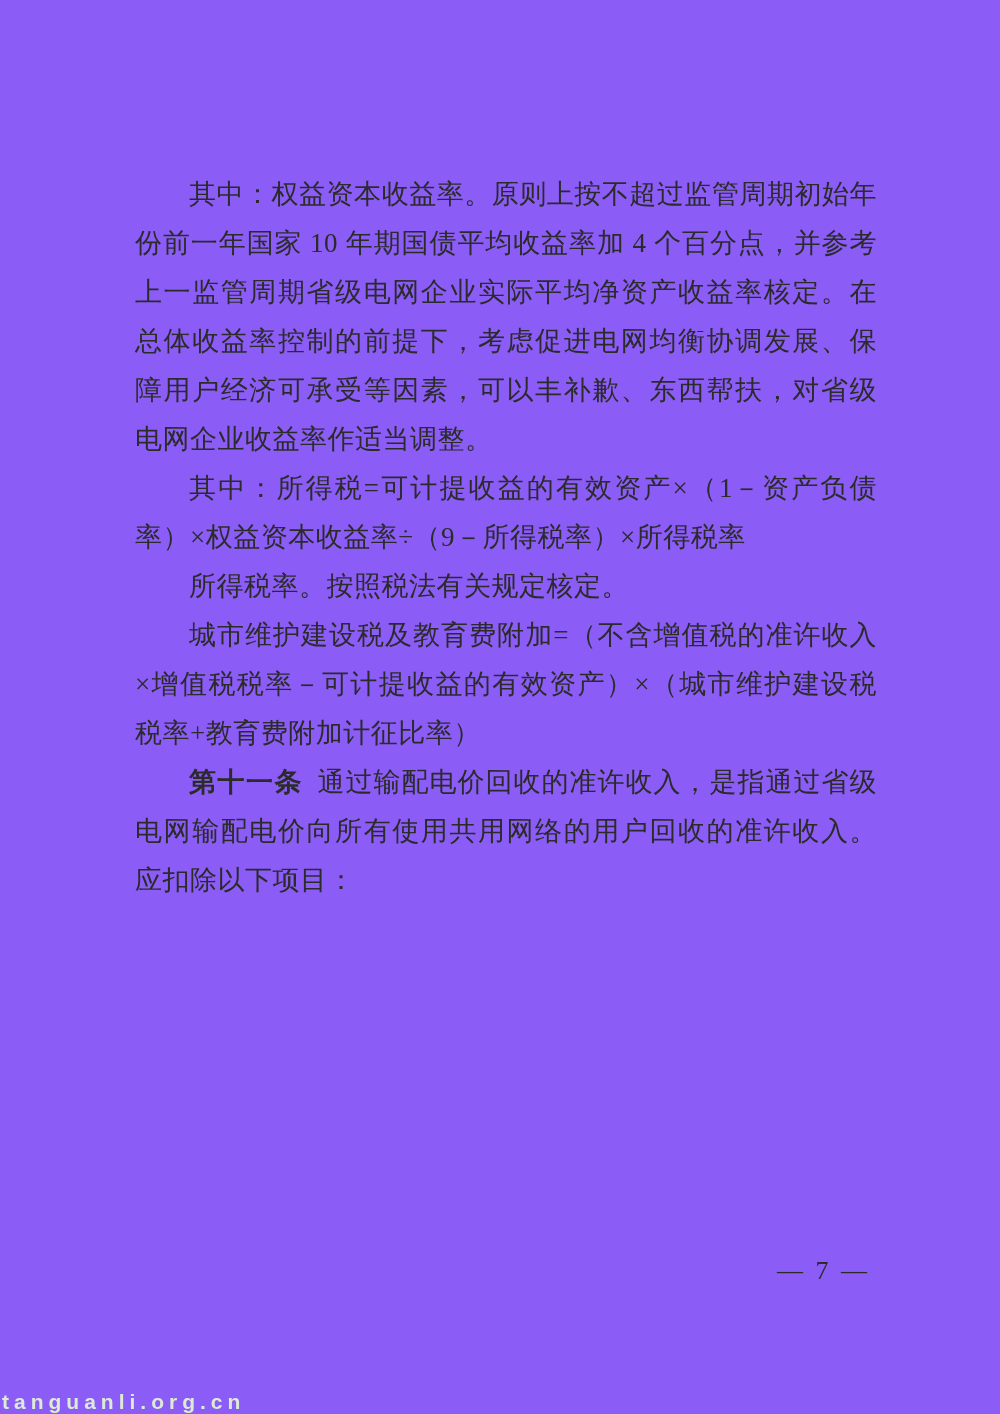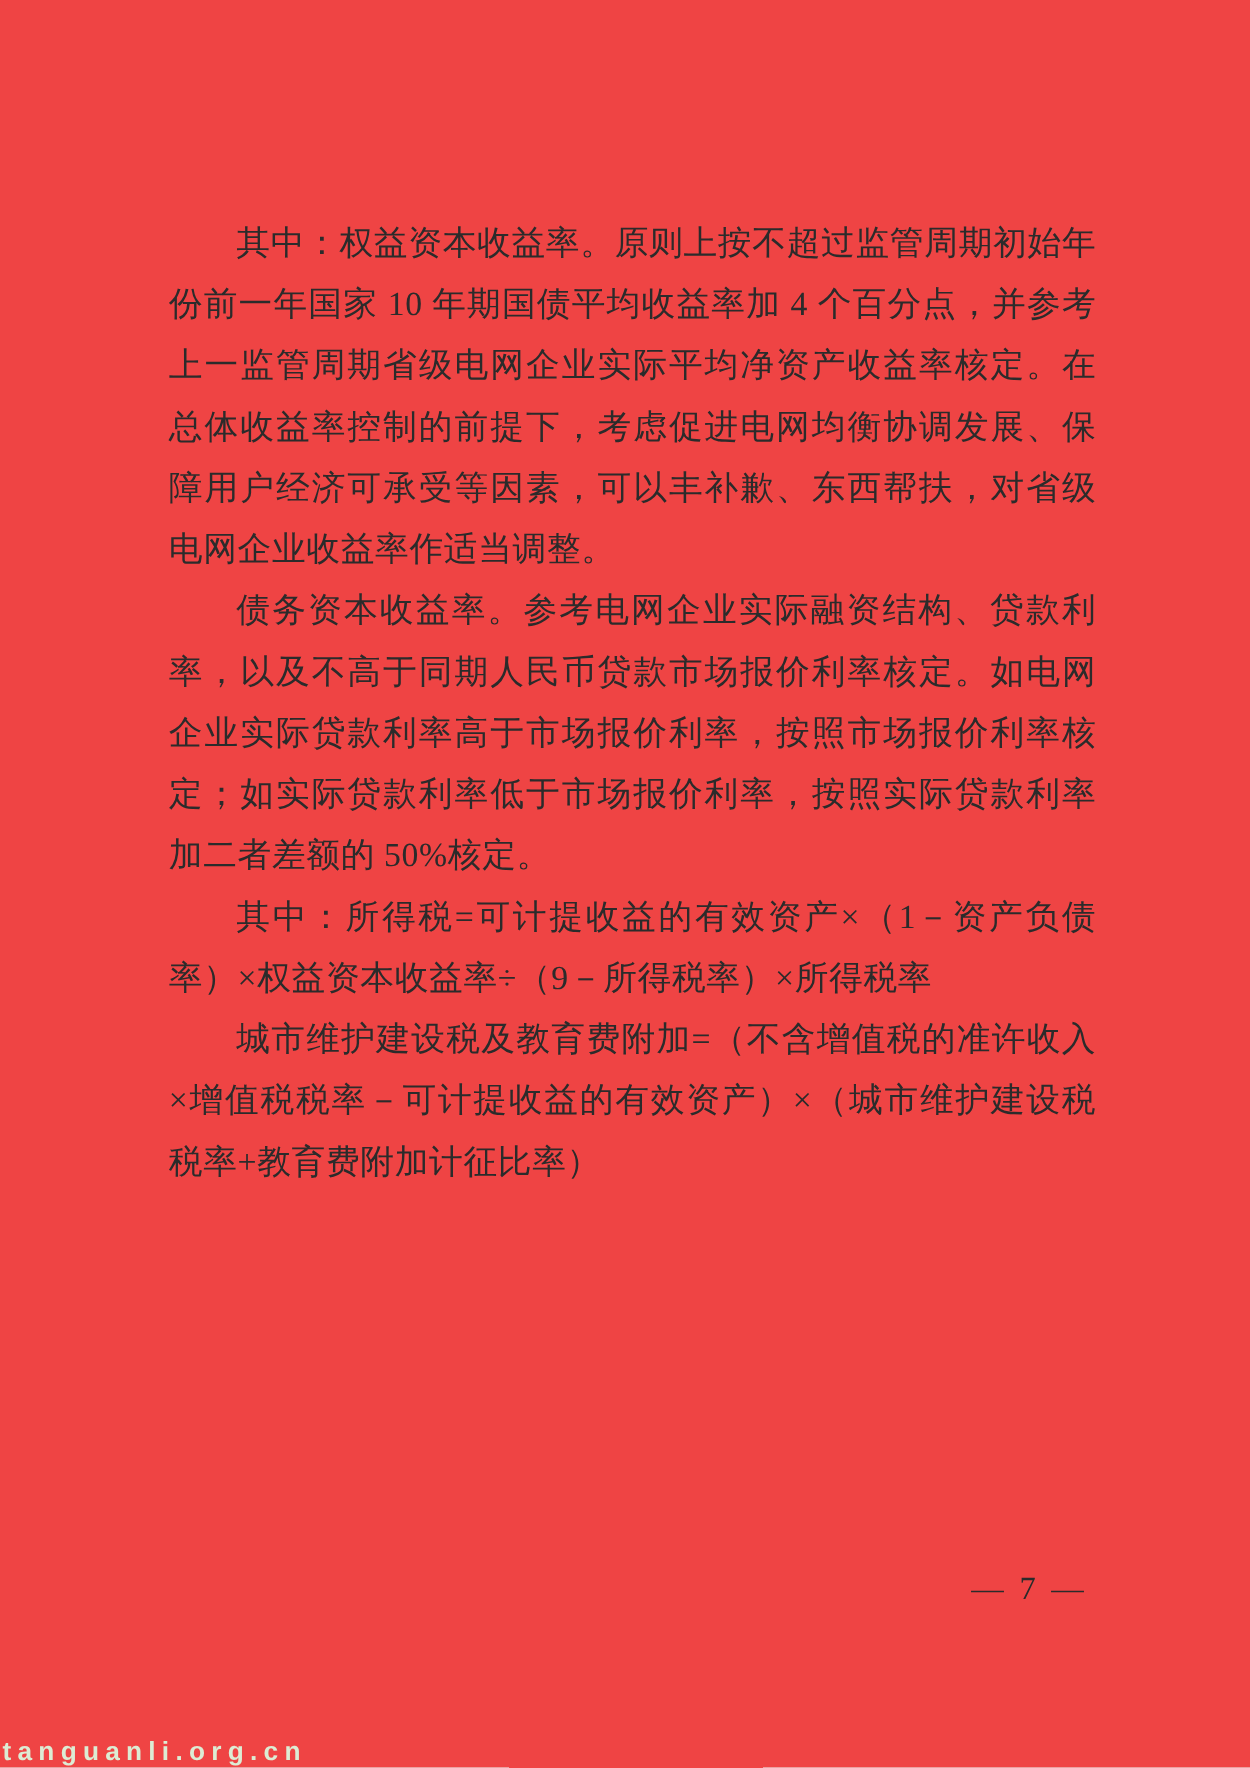--- a/index.html
+++ b/index.html
@@ -2,21 +2,21 @@
 <html><head>
 <meta charset="utf-8">
 <style>
   * { box-sizing: border-box; }
   html, body { margin: 0; padding: 0; background: #e9e9e9; }
   .page {
     position: relative;
     width: 1000px;
     height: 1414px;
     margin: 0 auto;
-    background: #ef4444;
+    background: #8b5cf6;
     overflow: hidden;
     font-family: "Liberation Serif", "DejaVu Serif", serif;
     color: #2b2b2b;
   }
   .body-text {
     position: absolute;
     left: 135px;
     top: 170px;
     width: 742px;
     font-size: 27px;
@@ -53,19 +53,20 @@
     letter-spacing: 5px;
     white-space: nowrap;
   }
 </style>
 </head>
 <body>
 
 <div class="page">
   <main class="body-text" id="document-body">
       <p class="para">其中：权益资本收益率。原则上按不超过监管周期初始年份前一年国家 10 年期国债平均收益率加 4 个百分点，并参考上一监管周期省级电网企业实际平均净资产收益率核定。在总体收益率控制的前提下，考虑促进电网均衡协调发展、保障用户经济可承受等因素，可以丰补歉、东西帮扶，对省级电网企业收益率作适当调整。</p>
-      <p class="para">债务资本收益率。参考电网企业实际融资结构、贷款利率，以及不高于同期人民币贷款市场报价利率核定。如电网企业实际贷款利率高于市场报价利率，按照市场报价利率核定；如实际贷款利率低于市场报价利率，按照实际贷款利率加二者差额的 50%核定。</p>
       <p class="para">其中：所得税=可计提收益的有效资产×（1－资产负债率）×权益资本收益率÷（9－所得税率）×所得税率</p>
+      <p class="para">所得税率。按照税法有关规定核定。</p>
       <p class="para">城市维护建设税及教育费附加=（不含增值税的准许收入×增值税税率－可计提收益的有效资产）×（城市维护建设税税率+教育费附加计征比率）</p>
+      <p class="para"><span class="article-no">第十一条</span> 通过输配电价回收的准许收入，是指通过省级电网输配电价向所有使用共用网络的用户回收的准许收入。应扣除以下项目：</p>
     </main>
   <div class="page-number">— 7 —</div>
   <div class="watermark" style="color: rgb(220, 236, 212);">tanguanli.org.cn</div>
 </div>
 
 </body></html>

